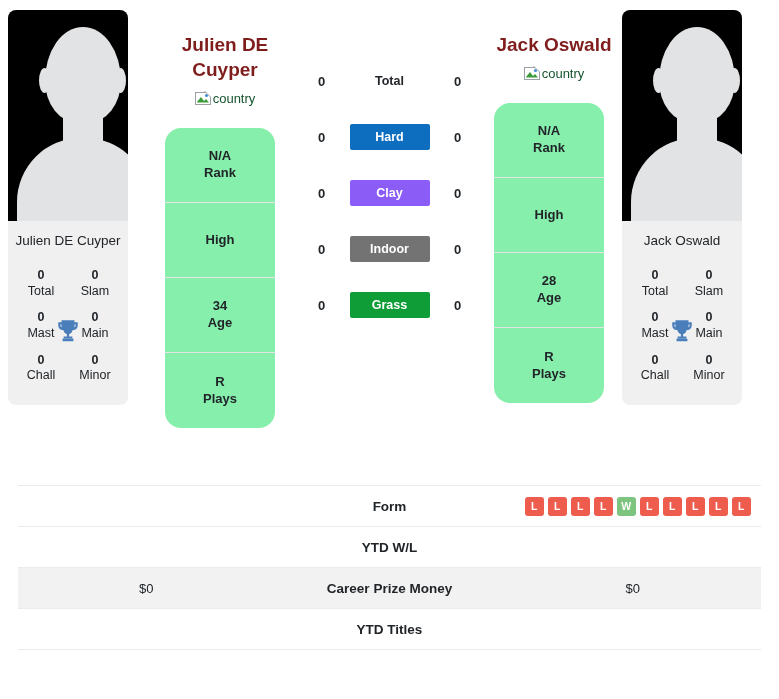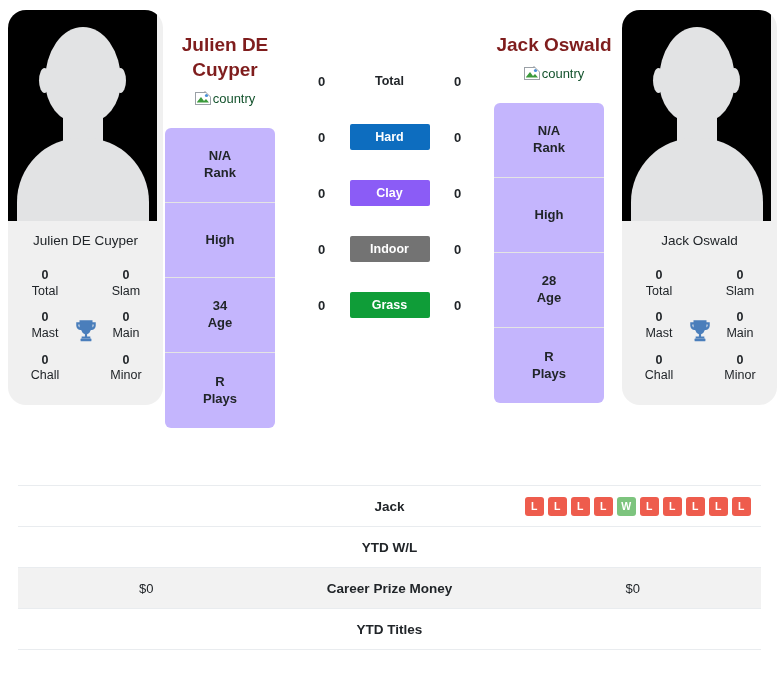--- a/index.html
+++ b/index.html
@@ -22,23 +22,23 @@
   }
 
   
   .avatar-col {
     width: 165px;
     flex: 0 0 165px;
     padding: 0 8px;
   }
   .avatar-card {
     background: #f0f0f0;
-    border-radius: 18px;
+    border-radius: 8px;
     overflow: hidden;
-    width: 155px;
+    width: 120px;
   }
   .avatar-photo {
     position: relative;
     width: 149px; height: 211px;
     background: #000000;
     overflow: hidden;
   }
   .sil-head {
     position: absolute;
     left: 50%; top: 17px;
@@ -134,22 +134,22 @@
     color: #14532d;
     margin-bottom: 22px;
     height: 18px;
   }
   .broken-img {
     display: inline-block;
     width: 16px; height: 16px;
     flex: 0 0 16px;
   }
   .info-card {
-    background: #c4b5fd;
-    border-radius: 6px;
+    background: #86efac;
+    border-radius: 16px;
     overflow: hidden;
     width: 110px;
   }
   .info-cell {
     height: 75px;
     display: flex;
     flex-direction: column;
     align-items: center;
     justify-content: center;
     border-bottom: 1px solid #e4e4e4;
@@ -455,21 +455,21 @@
         </div>
       </div>
     </div>
 
   </div>
 
   <div class="cmp-table">
 
     <div class="cmp-row">
       <div class="cmp-left"></div>
-      <div class="cmp-mid">Jack</div>
+      <div class="cmp-mid">Form</div>
       <div class="cmp-right">
         <div class="form-strip">
           <span class="form-badge loss">L</span>
           <span class="form-badge loss">L</span>
           <span class="form-badge loss">L</span>
           <span class="form-badge loss">L</span>
           <span class="form-badge win">W</span>
           <span class="form-badge loss">L</span>
           <span class="form-badge loss">L</span>
           <span class="form-badge loss">L</span>

